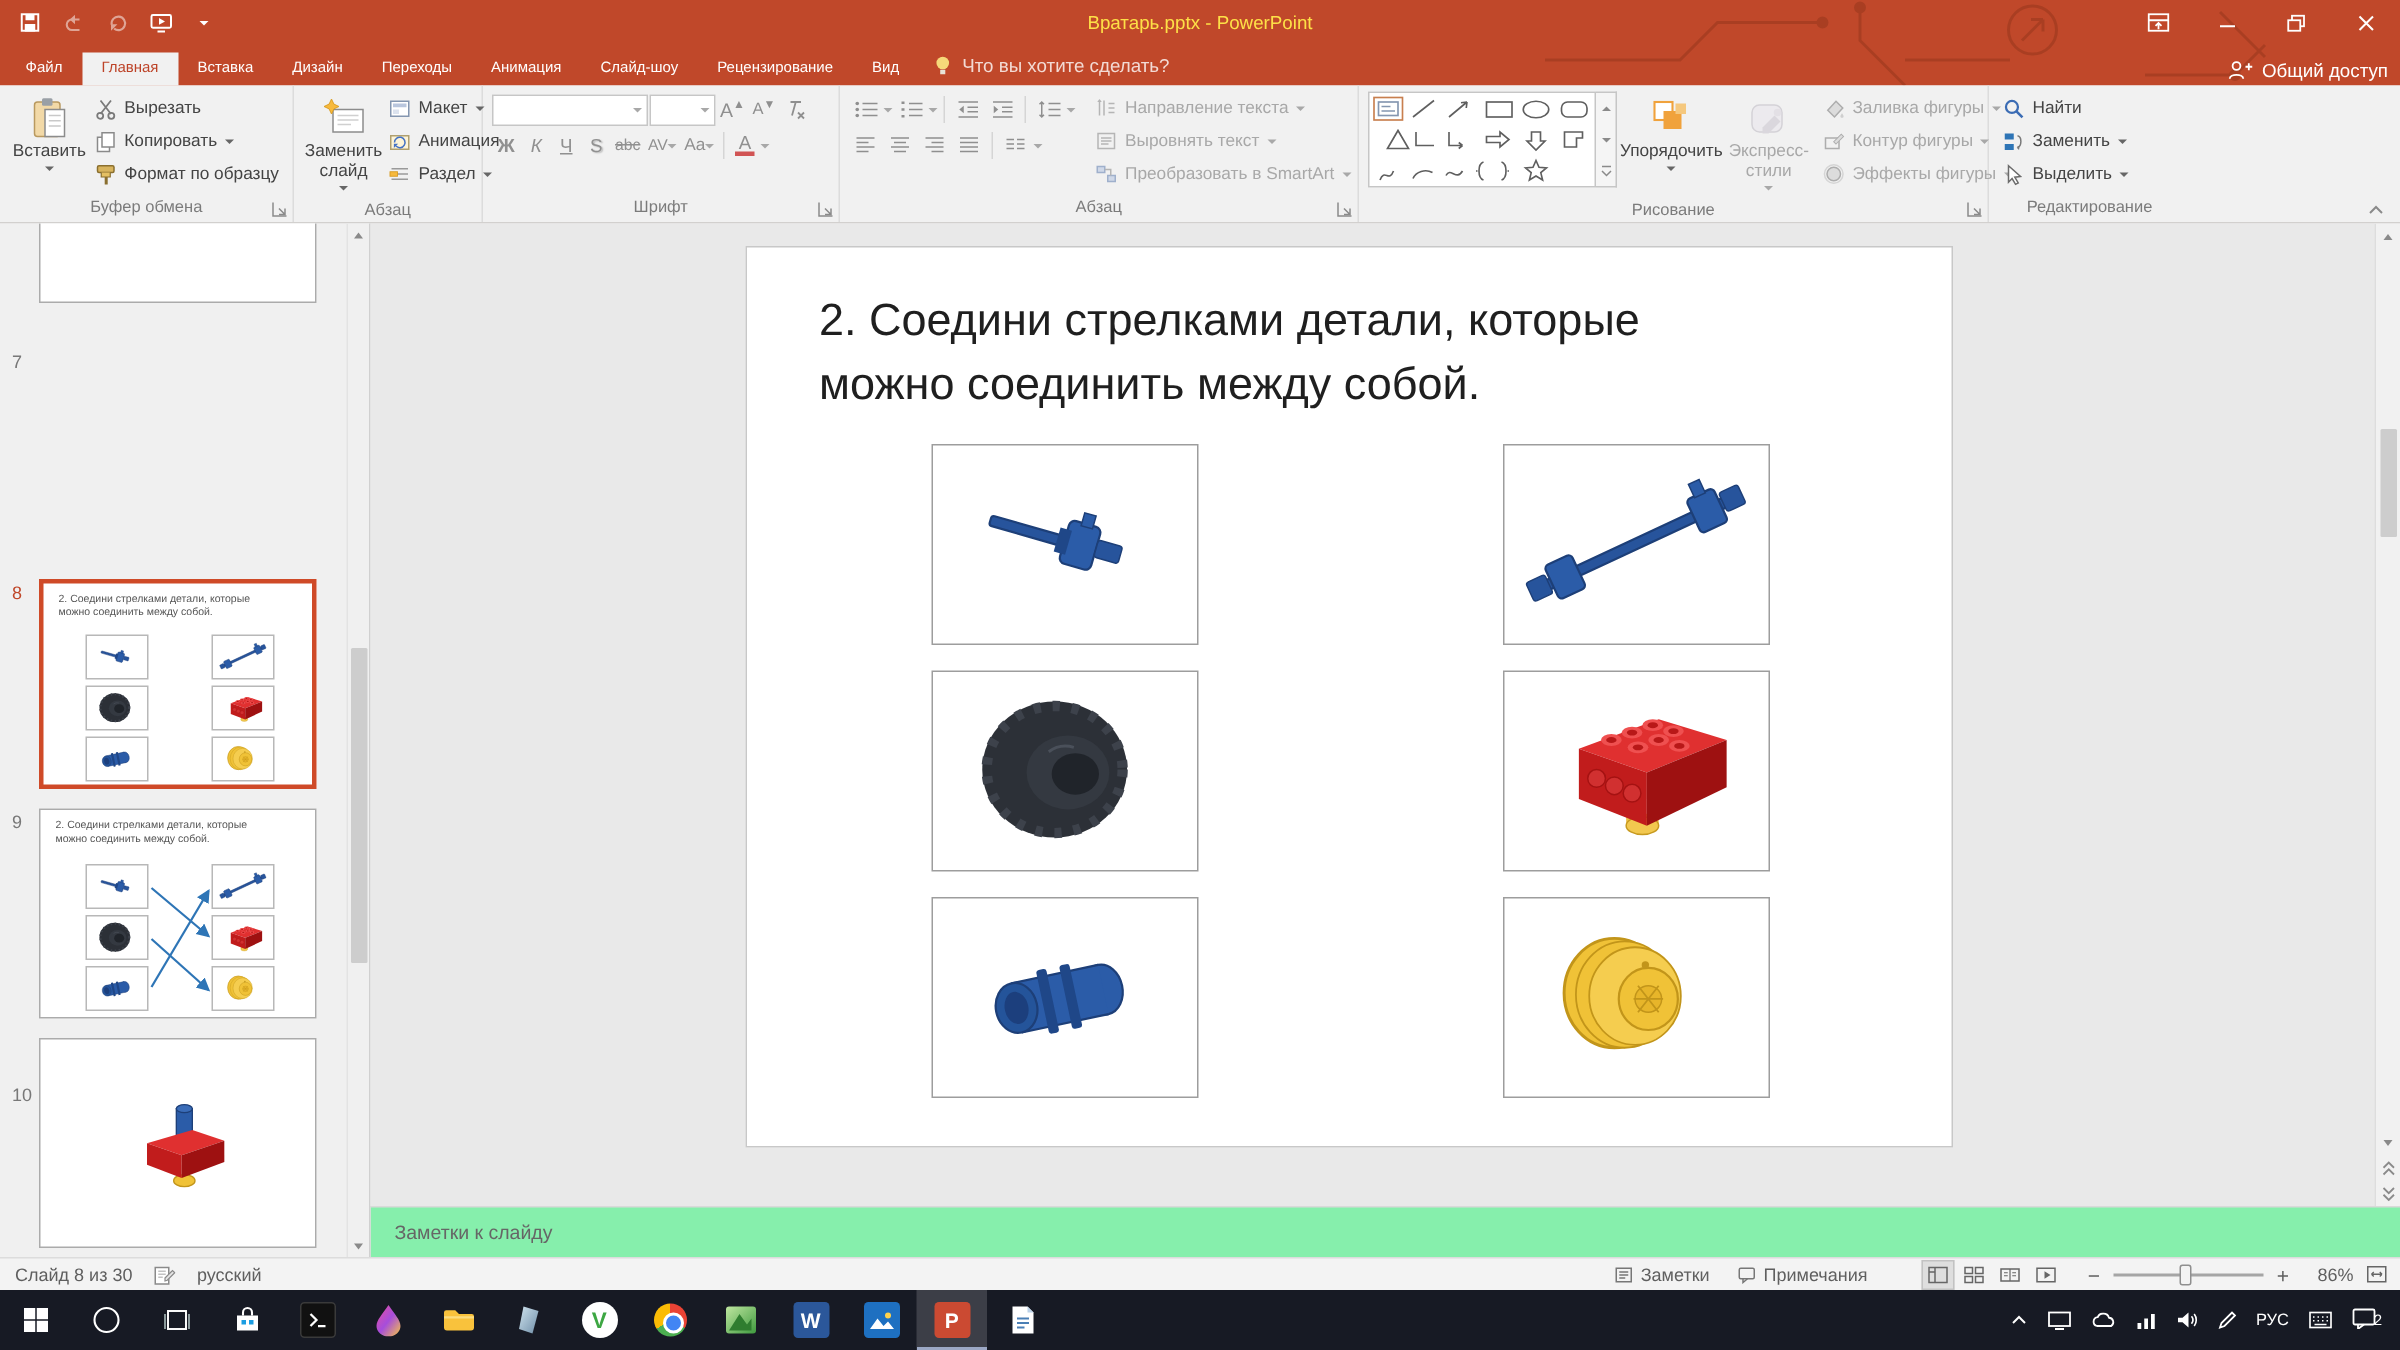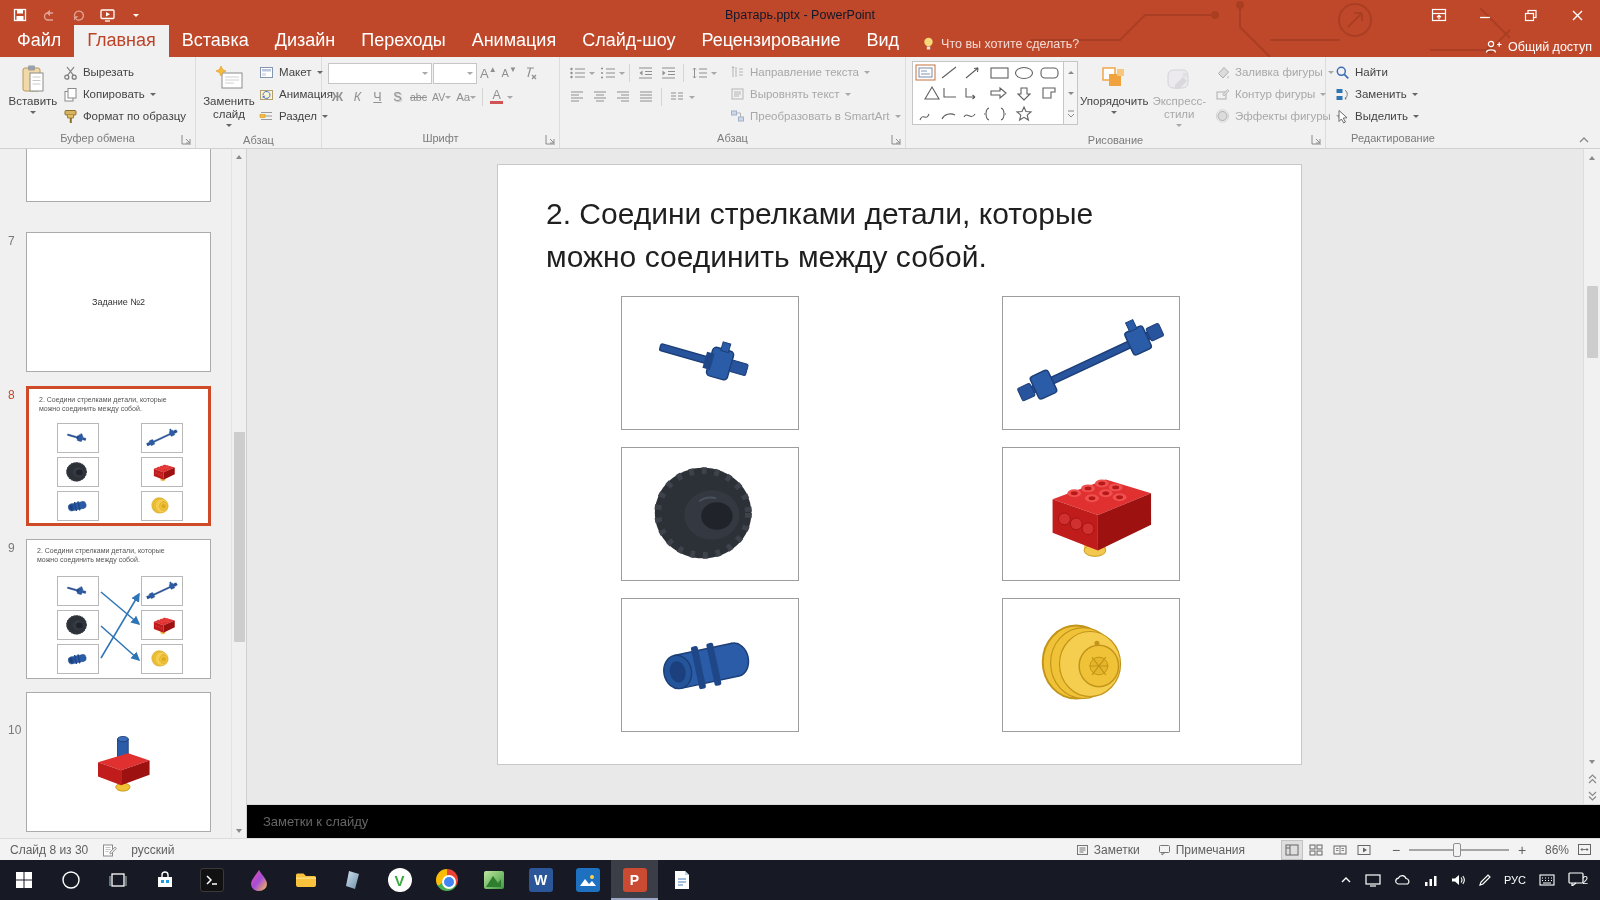--- a/index.html
+++ b/index.html
@@ -3,29 +3,29 @@
 <meta charset="utf-8">
 <style>
   * { box-sizing:border-box; margin:0; padding:0; }
   html,body { width:1600px; height:900px; overflow:hidden; }
   body { font-family:"Liberation Sans", sans-serif; background:#fff; }
   .app { width:1600px; height:900px; display:flex; flex-direction:column; }
 
   
   .redhead { background:#c0482a; position:relative; flex:none; }
   .decor { position:absolute; top:0; right:70px; width:520px; height:57px; opacity:.22; pointer-events:none; }
-  .tb { height:30px; display:flex; align-items:center; color:#0f172a; position:relative; z-index:2; }
+  .tb { height:30px; display:flex; align-items:center; color:#fde047; position:relative; z-index:2; }
   .qat { display:flex; align-items:center; padding-left:6px; gap:1px; }
   .qbtn { width:28px; height:26px; display:flex; align-items:center; justify-content:center; }
   .dim { opacity:.5; }
   .ttl { position:absolute; left:0; right:0; text-align:center; font-size:12.5px; pointer-events:none; }
   .winb { margin-left:auto; display:flex; z-index:3; }
   .wb { width:46px; height:30px; display:flex; align-items:center; justify-content:center; }
   .tabs { height:27px; display:flex; align-items:flex-end; color:#fff; padding-left:4px; position:relative; z-index:2; }
-  .tab { padding:5px 13px 6px; font-size:18px; white-space:nowrap; }
+  .tab { padding:5px 13px 6px; font-size:10px; white-space:nowrap; }
   .tab.active { background:#f1f1f1; color:#bd4328; }
   .tell { display:flex; align-items:center; gap:6px; color:rgba(255,255,255,.8); font-size:12.5px; padding:5px 10px 6px; }
   .share { position:absolute; right:8px; bottom:3px; display:flex; align-items:center; gap:6px; font-size:12.5px; color:#fff; z-index:3; }
 
   
   .ribbon { height:92px; background:#f1f1f1; border-bottom:1px solid #d2d0ce; display:flex; position:relative; flex:none; }
   .grp { position:relative; border-right:1px solid #dcdcdc; display:flex; flex-direction:column; padding:3px 3px 0 3px; }
   .gb { flex:1; display:flex; align-items:flex-start; padding:1px 3px; }
   .gl { height:17px; text-align:center; font-size:11px; color:#7b7b7b; line-height:15px; }
   .dlg { position:absolute; right:3px; bottom:3px; width:11px; height:11px; }
@@ -62,21 +62,21 @@
 
   .edcol { flex:1; display:flex; flex-direction:column; min-width:0; }
   .editor { flex:1; position:relative; background:#e9e9e9; overflow:hidden; }
   .slide { position:absolute; left:250px; top:15px; width:805px; height:601px; background:#fff; border:1px solid #c8c8c8; }
   .stitle { padding:28px 40px 0 48px; font-size:30px; line-height:1.43; color:#1f1f1f; }
   .pbox { position:absolute; width:178px; height:134px; border:1px solid #9d9d9d; background:#fff; }
   .vs { position:absolute; right:0; top:0; bottom:0; width:17px; background:#f1f1f1; border-left:1px solid #ddd; display:flex; flex-direction:column; align-items:center; }
   .vbtn { width:17px; height:17px; display:flex; align-items:center; justify-content:center; color:#8a8a8a; flex:none; }
   .vtrack { flex:1; width:17px; position:relative; }
   .vthumb { position:absolute; left:3px; width:11px; height:72px; top:120px; background:#cdcdcd; border-radius:1px; }
-  .notes { height:34px; background:#000000; border-top:1px solid #d9d9d9; display:flex; align-items:center; padding-left:16px; font-size:13px; color:#666; flex:none; }
+  .notes { height:34px; background:#86efac; border-top:1px solid #d9d9d9; display:flex; align-items:center; padding-left:16px; font-size:13px; color:#666; flex:none; }
 
   
   .status { height:22px; background:#f3f3f3; border-top:1px solid #dcdcdc; display:flex; align-items:center; font-size:12px; color:#5f5f5f; flex:none; }
   .stl { display:flex; align-items:center; gap:14px; padding-left:10px; }
   .str { margin-left:auto; display:flex; align-items:center; padding-right:8px; }
   .stbtn { display:flex; align-items:center; gap:5px; padding:0 9px; height:22px; }
   .vwb { width:22px; height:20px; display:flex; align-items:center; justify-content:center; margin:0 1px; }
   .vwb.on { background:#dedede; border:1px solid #c2c2c2; }
   .ztrack { width:100px; height:2px; background:#a5a5a5; position:relative; margin:0 6px; }
   .zthumb { position:absolute; top:-6px; left:44px; width:8px; height:14px; background:#f3f3f3; border:1px solid #8f8f8f; border-radius:2px; }
@@ -675,23 +675,20 @@
         </svg>
     </div>
   </div>
 
   <div class="main">
 
     <div class="thumbs">
       <div class="th" style="top:-87px"></div>
 
       <div class="num" style="top:85px">7</div>
-      <div class="th" style="top:83px">
-        <div style="position:absolute;inset:0;display:flex;align-items:center;justify-content:center;font-size:9px;color:#333">Задание №2</div>
-      </div>
 
       <div class="num sel" style="top:239px">8</div>
       <div class="th sel" style="top:237px">
         <div class="tht">
           <div>2. Соедини стрелками детали, которые</div>
           <div>можно соединить между собой.</div>
         </div>
         <div class="mb" style="left:28px;top:34px">
             <svg width="40" height="28" viewBox="0 0 178 134">
               <use href="#p-axshort"></use>

